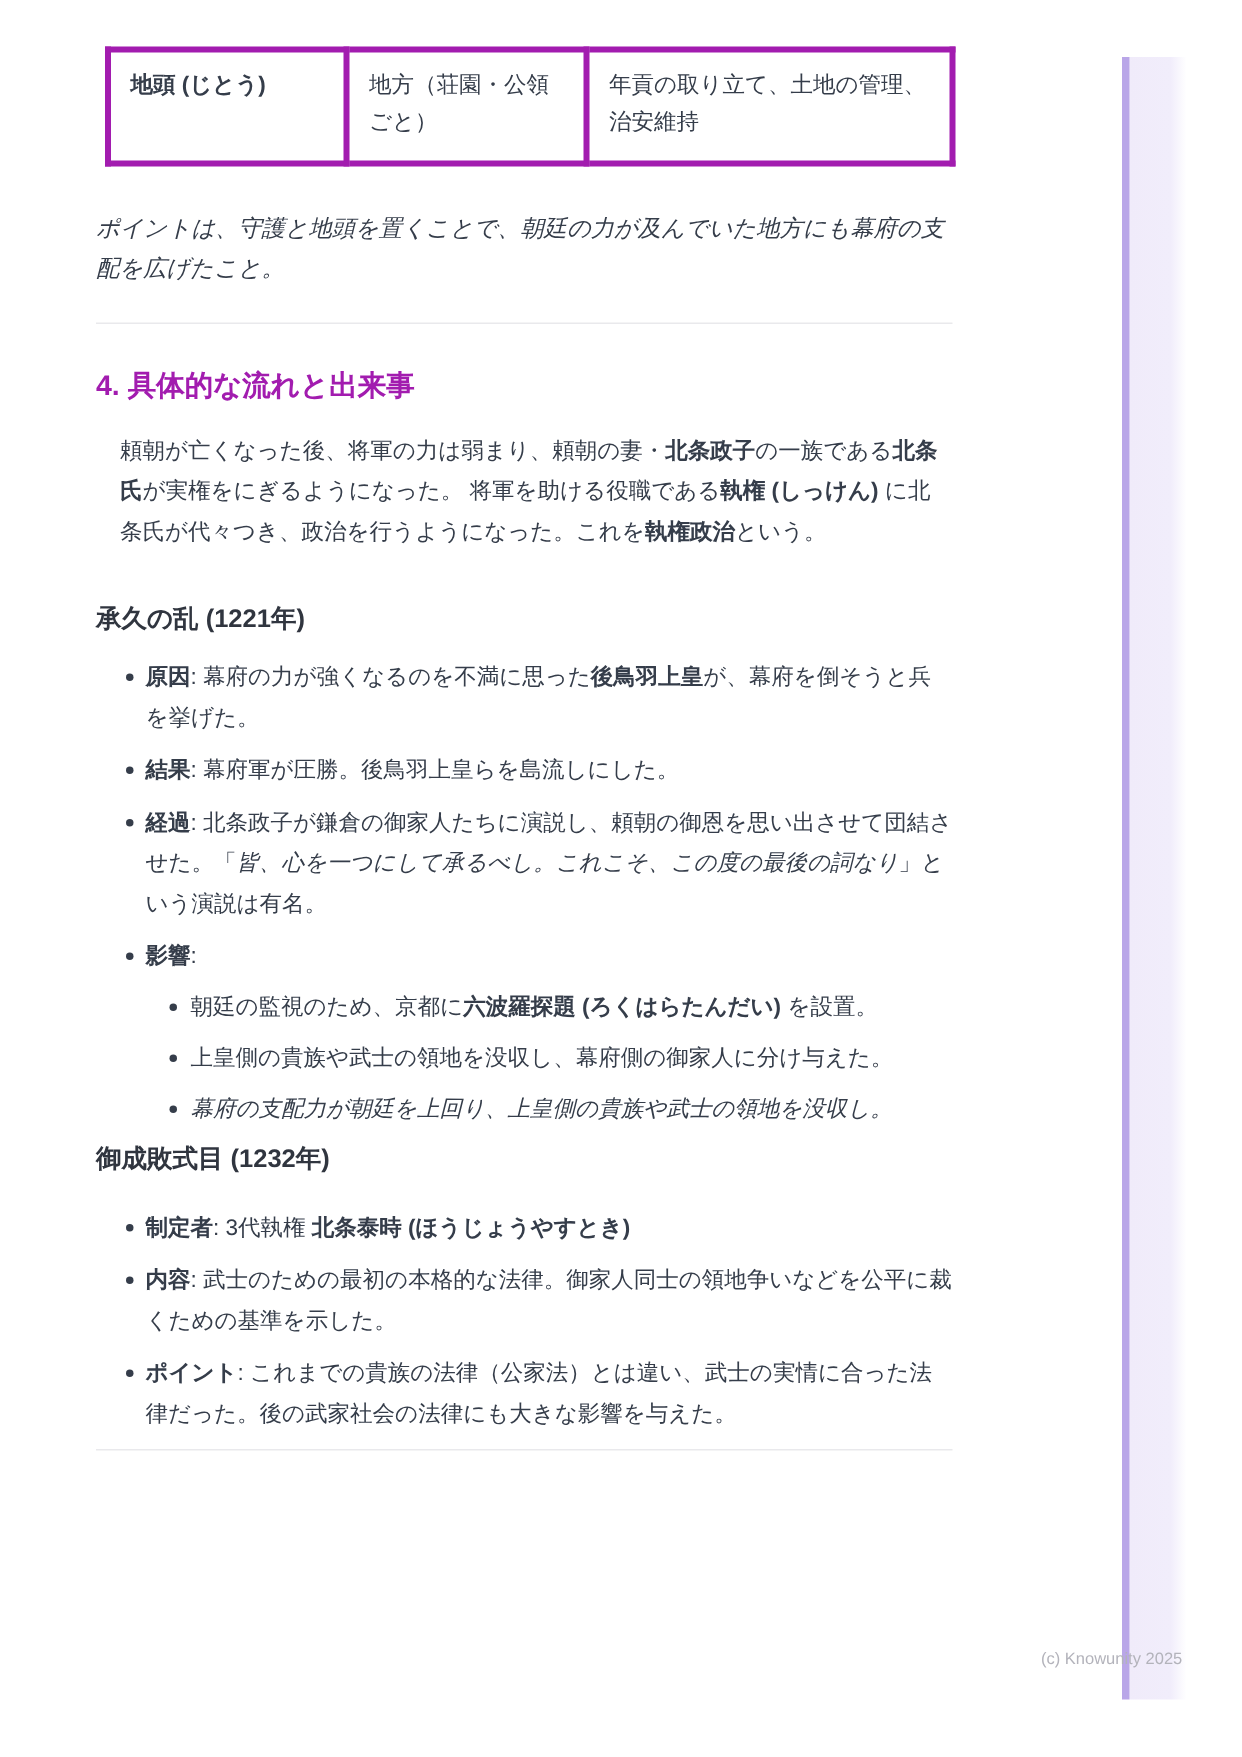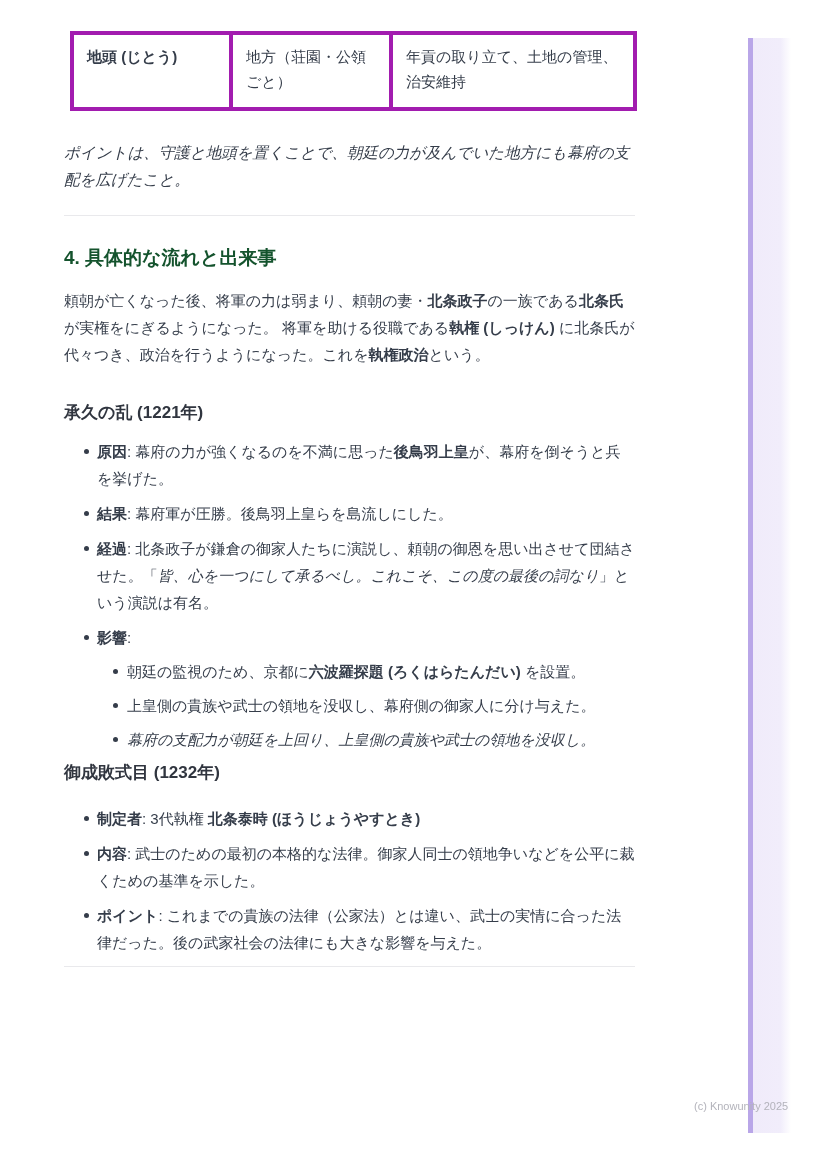--- a/index.html
+++ b/index.html
@@ -43,40 +43,40 @@
     line-height: 27px;
   }
   hr.divider {
     border: none;
     border-top: 1px solid #e9e9ec;
     margin: 22px 0 0 0;
   }
   hr.divider-bottom { margin: 10px 0 0 0; }
   
   h2.sec {
-    color: #14532d;
+    color: #a21caf;
     font-size: 19px;
     line-height: 26px;
     font-weight: 700;
     margin: 29px 0 0 0;
   }
   h3.sub {
     font-size: 17px;
     line-height: 24px;
     font-weight: 700;
     color: #30353f;
     margin: 28px 0 0 0;
   }
   h3.sub.mt-lg { margin-top: 33px; }
   h3.sub.mt-sm { margin-top: 2px; }
   
   p.body {
     font-size: 15px;
     line-height: 27px;
-    margin: 16px 0 0 0;
+    margin: 16px 0 0 16px;
   }
   
   ul.blist { list-style: none; margin: 13px 0 0 0; padding: 0; }
   ul.blist.mt-md { margin-top: 20px; }
   ul.blist > li {
     position: relative;
     padding-left: 33px;
     margin: 0 0 8px 0;
     font-size: 15px;
     line-height: 27px;

